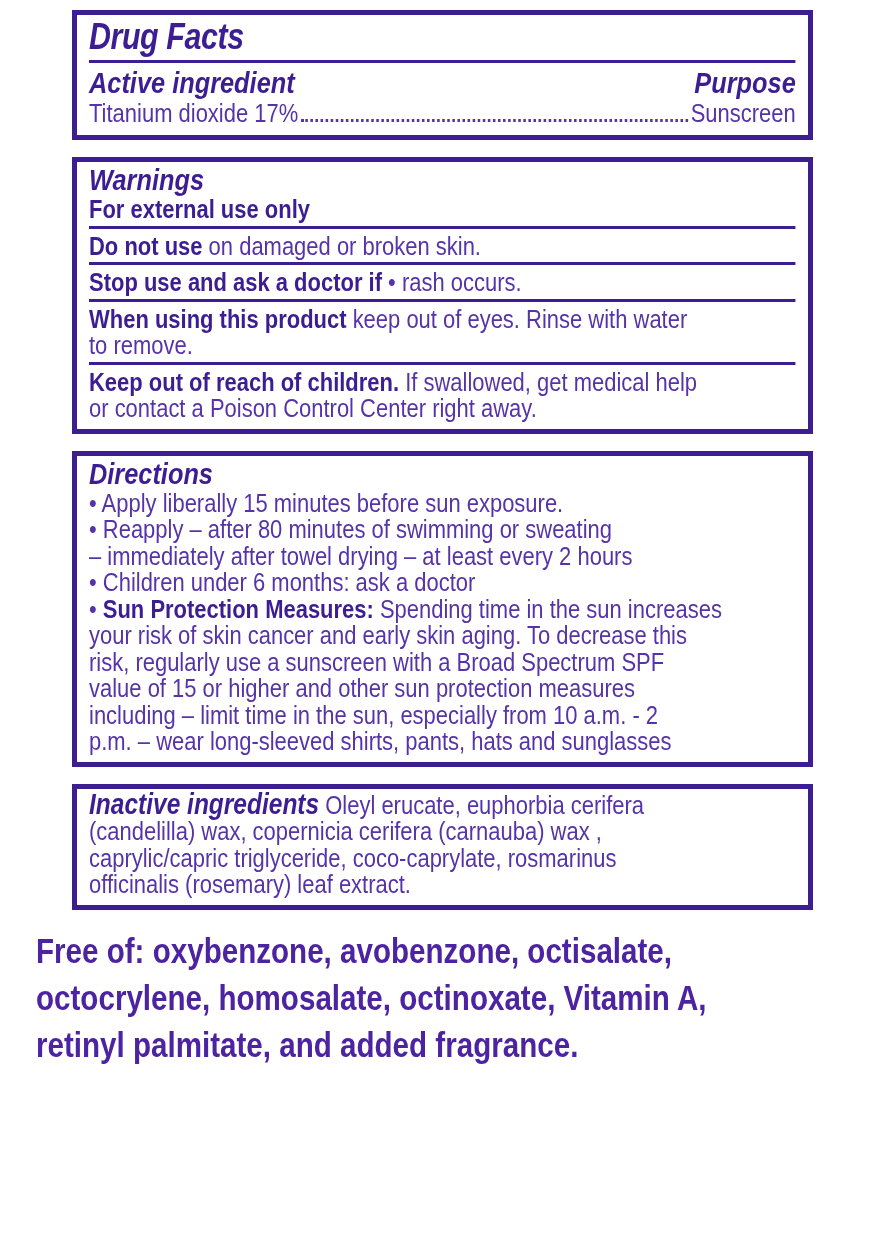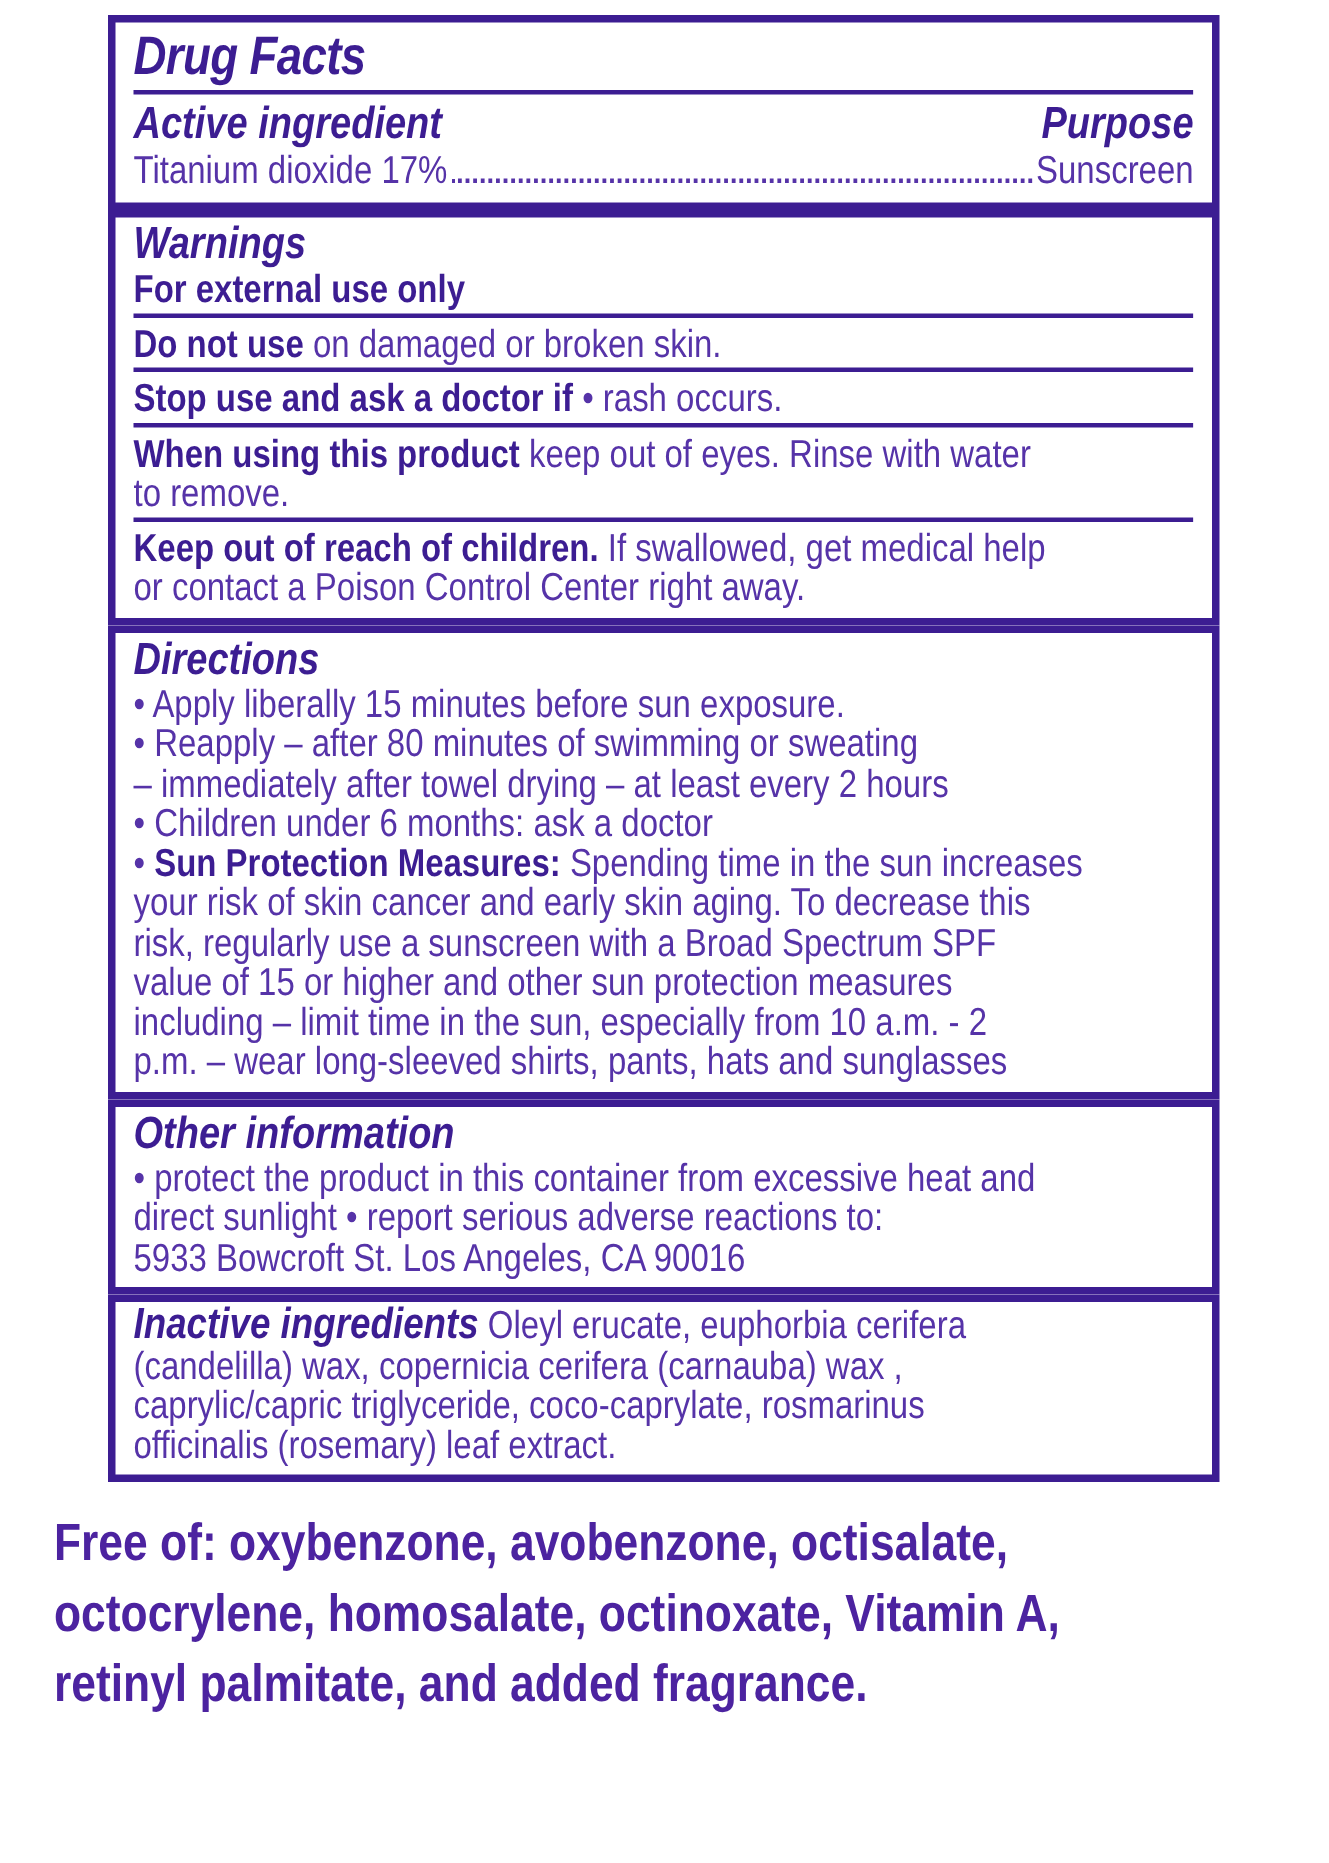--- a/index.html
+++ b/index.html
@@ -11,21 +11,21 @@
   body{
     width:886px;height:1242px;overflow:hidden;position:relative;
     font-family:"Liberation Sans",sans-serif;color:var(--body);
   }
   .label-col{margin:10px 0 0 72px;width:741px;}
   .dfbox{
     box-sizing:border-box;width:741px;
     border:5px solid var(--ink);
     background:#fff;
     padding:2px 12px 7px 12px;
-    margin-bottom:0;
+    margin-bottom:17px;
     overflow:hidden;
   }
   
   .shrink{transform:scaleX(0.845);transform-origin:0 0;width:118.3%;}
   .h1{font-style:italic;font-weight:bold;font-size:36px;line-height:40px;color:var(--ink);letter-spacing:-0.5px;}
   .h2{font-style:italic;font-weight:bold;font-size:30px;line-height:32px;color:var(--ink);}
   .h2i{font-style:italic;font-weight:bold;font-size:29px;color:var(--ink);}
   .bodyline{font-size:26px;line-height:26.5px;white-space:nowrap;color:var(--body);}
   .bodyline b,.lead{font-weight:bold;color:var(--ink);font-style:normal;}
   .rule{height:3px;background:var(--ink);margin:3px 0 4px 0;}
@@ -87,28 +87,20 @@
       <div class="bodyline">• Children under 6 months: ask a doctor</div>
       <div class="bodyline"><span>• </span><b>Sun Protection Measures:</b><span> Spending time in the sun increases</span></div>
       <div class="bodyline">your risk of skin cancer and early skin aging. To decrease this</div>
       <div class="bodyline">risk, regularly use a sunscreen with a Broad Spectrum SPF</div>
       <div class="bodyline">value of 15 or higher and other sun protection measures</div>
       <div class="bodyline">including – limit time in the sun, especially from 10 a.m. - 2</div>
       <div class="bodyline">p.m. – wear long-sleeved shirts, pants, hats and sunglasses</div>
     </div>
   </section>
 
-  <section class="dfbox">
-    <div class="shrink">
-      <div class="h2">Other information</div>
-      <div class="bodyline">• protect the product in this container from excessive heat and</div>
-      <div class="bodyline">direct sunlight • report serious adverse reactions to:</div>
-      <div class="bodyline">5933 Bowcroft St. Los Angeles, CA 90016</div>
-    </div>
-  </section>
 
   <section class="dfbox">
     <div class="shrink">
       <div class="bodyline"><span class="h2i">Inactive ingredients</span><span> Oleyl erucate, euphorbia cerifera</span></div>
       <div class="bodyline">(candelilla) wax, copernicia cerifera (carnauba) wax ,</div>
       <div class="bodyline">caprylic/capric triglyceride, coco-caprylate, rosmarinus</div>
       <div class="bodyline">officinalis (rosemary) leaf extract.</div>
     </div>
   </section>
 

